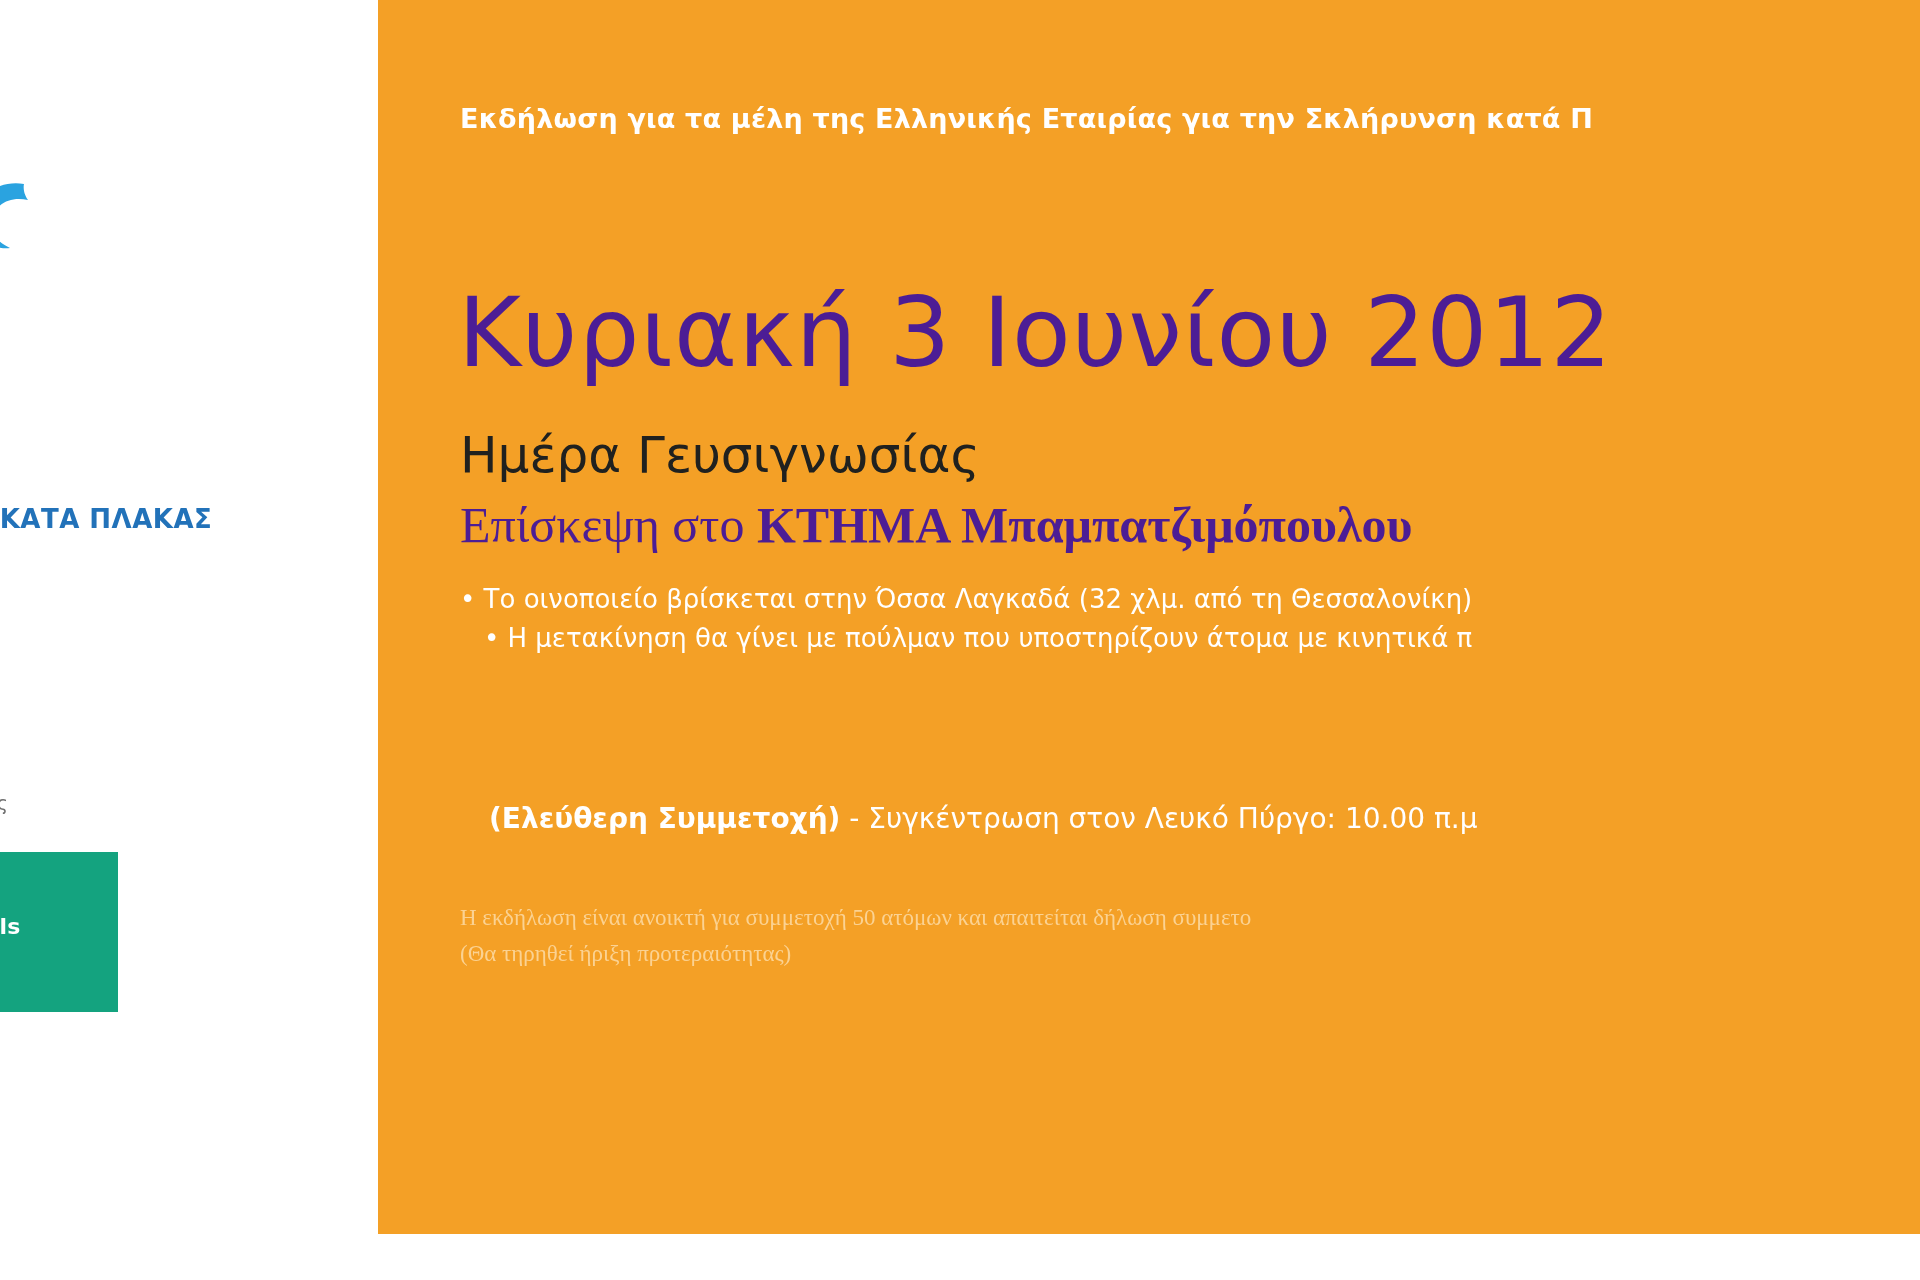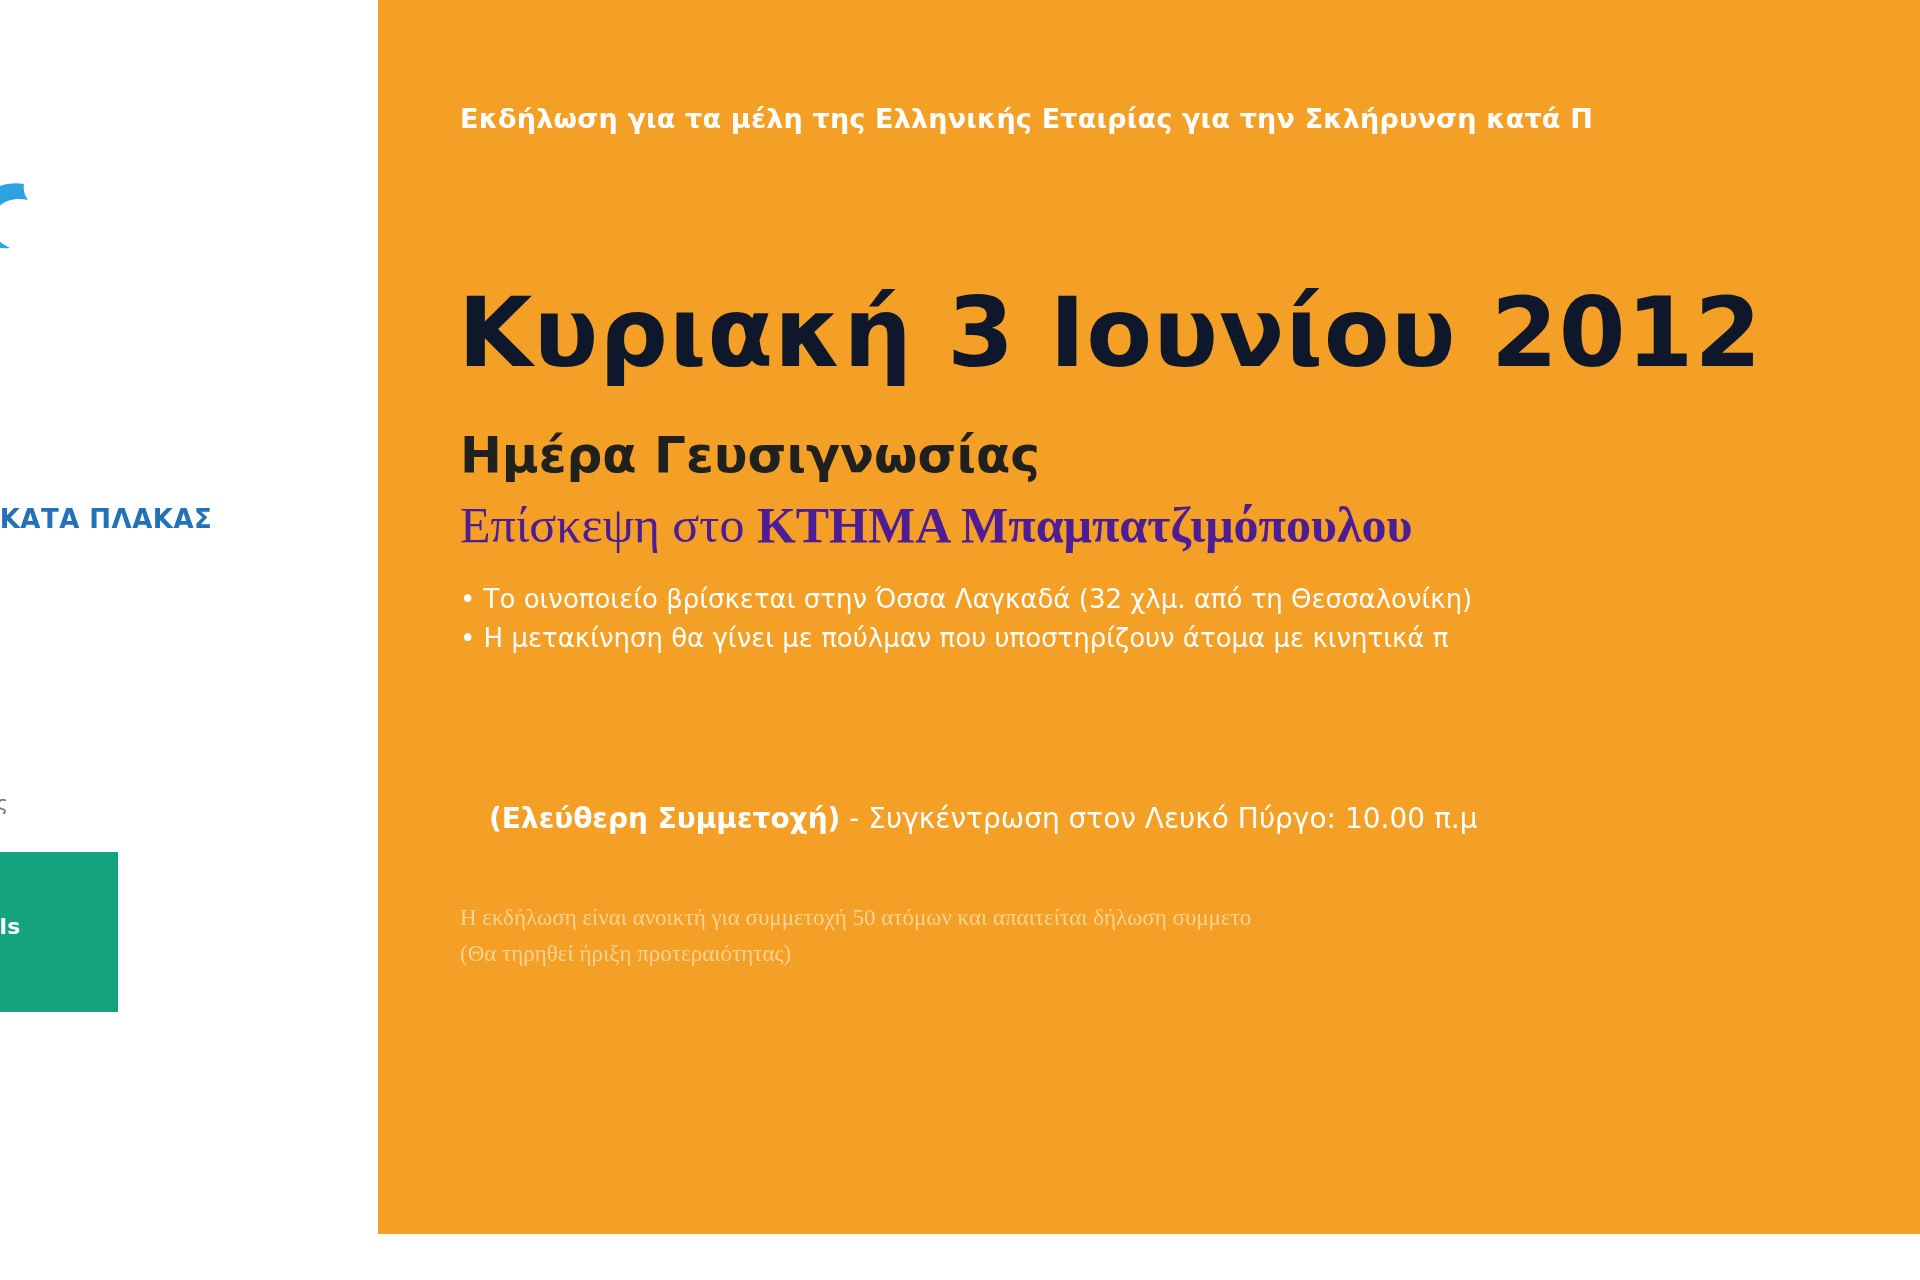--- a/index.html
+++ b/index.html
@@ -49,39 +49,39 @@
     background:#f4a026;overflow:hidden;
   }
 
   .kicker{
     position:absolute;left:82px;top:103px;
     color:#ffffff;font-weight:bold;font-size:27px;
     letter-spacing:.2px;white-space:nowrap;
   }
   .headline{
     position:absolute;left:80px;top:285px;
-    color:#0f172a;font-size:96px;font-weight:bold;
+    color:#4c1d95;font-size:96px;font-weight:normal;
     letter-spacing:1px;white-space:nowrap;line-height:1;
   }
   .sub1{
     position:absolute;left:82px;top:430px;
-    color:#20211f;font-size:50px;font-weight:bold;
+    color:#20211f;font-size:50px;font-weight:normal;
     white-space:nowrap;line-height:1;
   }
   .sub2{
     position:absolute;left:82px;top:500px;
     color:#4c1d95;font-size:50px;font-weight:normal;
     white-space:nowrap;line-height:1;font-family:Liberation Serif, serif;
   }
   .sub2 b{font-weight:bold;}
   .bullets{
     position:absolute;left:82px;top:580px;
     color:#ffffff;font-size:26px;line-height:1.5;
   }
-  .bullets div{white-space:nowrap;}
+  .bullets div{white-space:nowrap;text-align:right;}
   .notice{
     position:absolute;left:82px;top:802px;
     color:#ffffff;font-size:28px;white-space:nowrap;margin-left:29px;
   }
   .notice b{font-weight:bold;}
   .foot{
     position:absolute;left:82px;top:900px;
     color:#fbd292;font-size:23px;line-height:1.55;
   }
   .foot div{white-space:nowrap;font-family:Liberation Serif, serif;}

